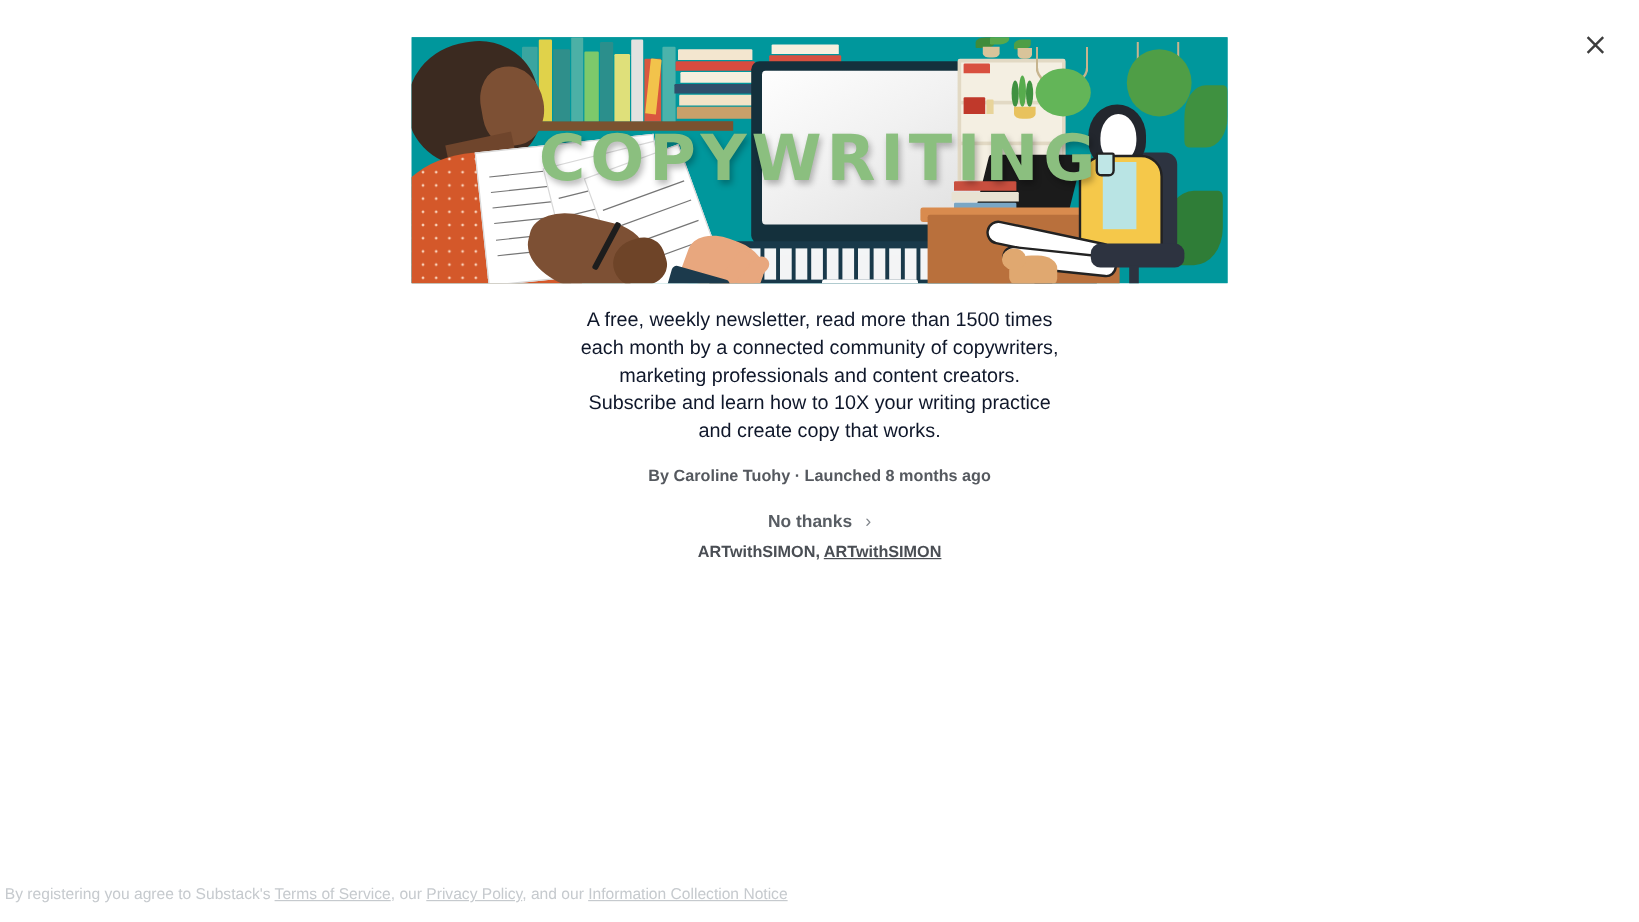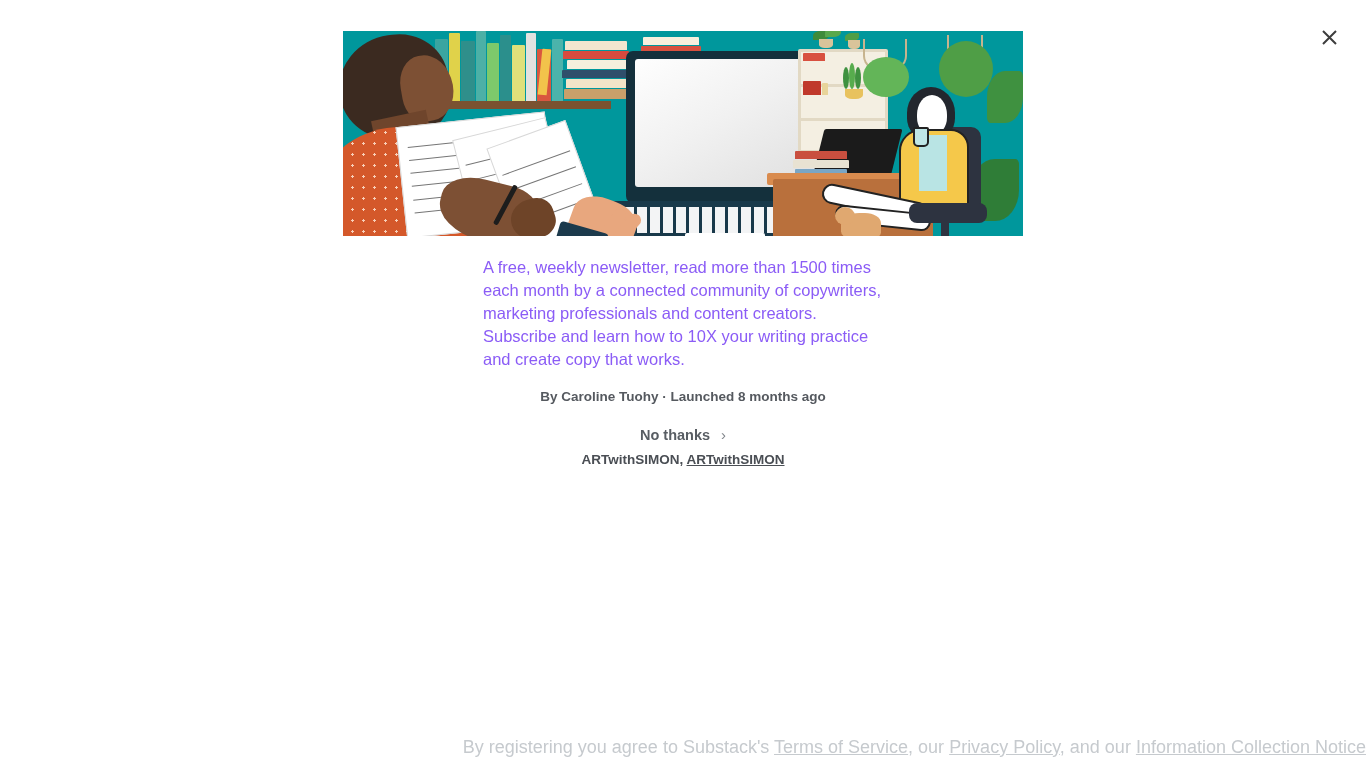--- a/index.html
+++ b/index.html
@@ -269,24 +269,24 @@
     font-family: "Liberation Serif", serif;
     font-weight: 700;
     font-size: 27px;
     color: #2b2b2b;
     margin-top: 66px;
     letter-spacing: .2px;
   }
   .pub-desc {
     margin-top: 20px;
     width: 400px;
-    text-align: left;
+    text-align: center;
     font-size: 16.5px;
     line-height: 23px;
-    color: #8b5cf6;
+    color: #0f172a;
     font-weight: 400;
   }
   .byline {
     margin-top: 18px;
     font-size: 13.5px;
     font-weight: 700;
     color: #55595f;
   }
 
   
@@ -345,22 +345,22 @@
   }
   .testimonial-author a {
     color: #4a4e54;
     text-decoration: underline;
   }
 
   
   .legal {
     position: absolute;
     left: 4px; right: 0; top: 737px;
-    text-align: right;
-    font-size: 18px;
+    text-align: left;
+    font-size: 13px;
     color: #c6cace;
   }
   .legal a { color: #c6cace; text-decoration: underline; }
 </style>
 </head>
 <body>
 
 <div class="modal">
 
   <button class="close-btn" aria-label="Close">
@@ -495,20 +495,21 @@
       <div class="r-cup"></div>
       <div class="r-leg"></div>
       <div class="r-leg2"></div>
       <div class="r-chair-seat"></div>
       <div class="r-chair-post"></div>
       <div class="cat"></div>
       <div class="cat-head"></div>
     </div>
 
     <div class="hero-title">
+      <span>COPYWRITING</span>
     </div>
   </div>
 
   <div class="content">
 
 
     <div class="pub-desc">A free, weekly newsletter, read more than 1500 times each month by a connected community of copywriters, marketing professionals and content creators. Subscribe and learn how to 10X your writing practice and create copy that works.</div>
 
     <div class="byline">By Caroline Tuohy · Launched 8 months ago</div>
 

